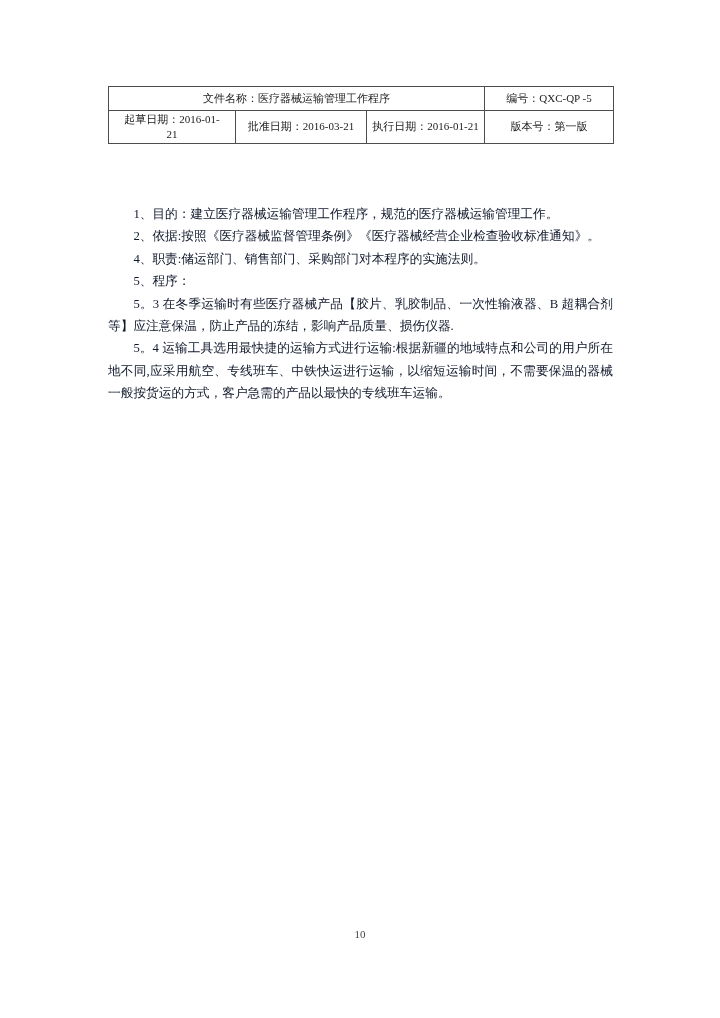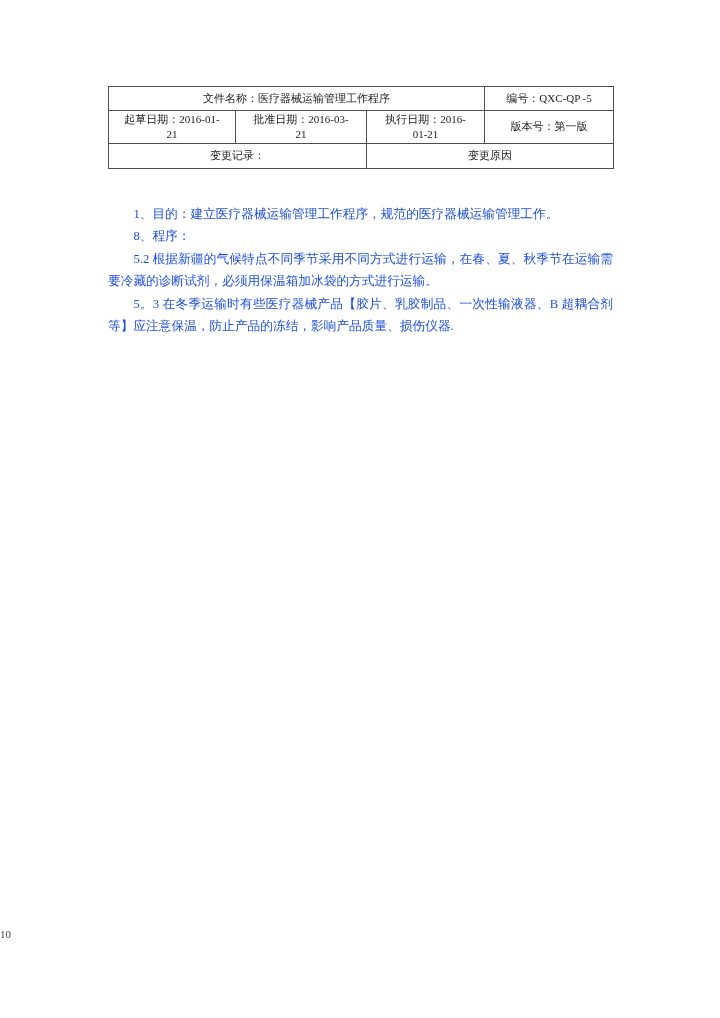--- a/index.html
+++ b/index.html
@@ -25,51 +25,52 @@
     border-collapse: collapse;
     table-layout: fixed;
   }
   table.doc-table td {
     border: 1px solid #4d4d4d;
     font-size: 11px;
     line-height: 1.35;
     color: #222222;
     text-align: center;
     vertical-align: middle;
-    padding: 1px 12px;
+    padding: 1px 4px;
     overflow: hidden;
   }
   table.doc-table tr.r1 { height: 24px; }
   table.doc-table tr.r2 { height: 20px; }
   table.doc-table tr.r3 { height: 32px; }
   table.doc-table tr.r4 { height: 25px; }
   td.wrap-date { white-space: pre-line; }
   td.left-align { text-align: left; }
   
   .body-text {
     position: absolute;
     left: 108px;
     top: 203px;
     width: 505px;
     font-size: 12.7px;
     line-height: 22.4px;
     text-align: justify;
-    color: #1d4ed8;
+    color: #0f172a;
   }
   .body-text p {
     margin: 0;
     padding: 0;
     text-indent: 2em;
   }
   
   .page-number {
     position: absolute;
     top: 928px;
     left: 0;
     width: 100%;
+    text-align: center;
     font-size: 11px;
     color: #444444;
   }
 </style>
 </head>
 <body>
 
 <div class="page">
 
   <table class="doc-table">
@@ -84,29 +85,27 @@
       <td colspan="3">文件名称：医疗器械运输管理工作程序</td>
       <td>编号：QXC-QP -5</td>
     </tr>
     <tr class="r3">
       <td class="wrap-date">起草日期：2016-01-
 21</td>
       <td>批准日期：2016-03-21</td>
       <td>执行日期：2016-01-21</td>
       <td>版本号：第一版</td>
     </tr>
-    <tr class="r4">
-      <td colspan="2" class="left-align">变更记录：</td>
-      <td colspan="2" class="left-align">变更原因</td>
-    </tr>
   </tbody>
     </table>
 
   <div class="body-text">
     <p>1、目的：建立医疗器械运输管理工作程序，规范的医疗器械运输管理工作。</p>
-    <p>8、程序：</p>
-    <p>5.2 根据新疆的气候特点不同季节采用不同方式进行运输，在春、夏、秋季节在运输需要冷藏的诊断试剂，必须用保温箱加冰袋的方式进行运输。</p>
+    <p>2、依据:按照《医疗器械监督管理条例》《医疗器械经营企业检查验收标准通知》。</p>
+    <p>4、职责:储运部门、销售部门、采购部门对本程序的实施法则。</p>
+    <p>5、程序：</p>
     <p>5。3 在冬季运输时有些医疗器械产品【胶片、乳胶制品、一次性输液器、B 超耦合剂等】应注意保温，防止产品的冻结，影响产品质量、损伤仪器.</p>
+    <p>5。4 运输工具选用最快捷的运输方式进行运输:根据新疆的地域特点和公司的用户所在地不同,应采用航空、专线班车、中铁快运进行运输，以缩短运输时间，不需要保温的器械一般按货运的方式，客户急需的产品以最快的专线班车运输。</p>
   </div>
 
   <div class="page-number">10</div>
 
 </div>
 
 </body></html>

